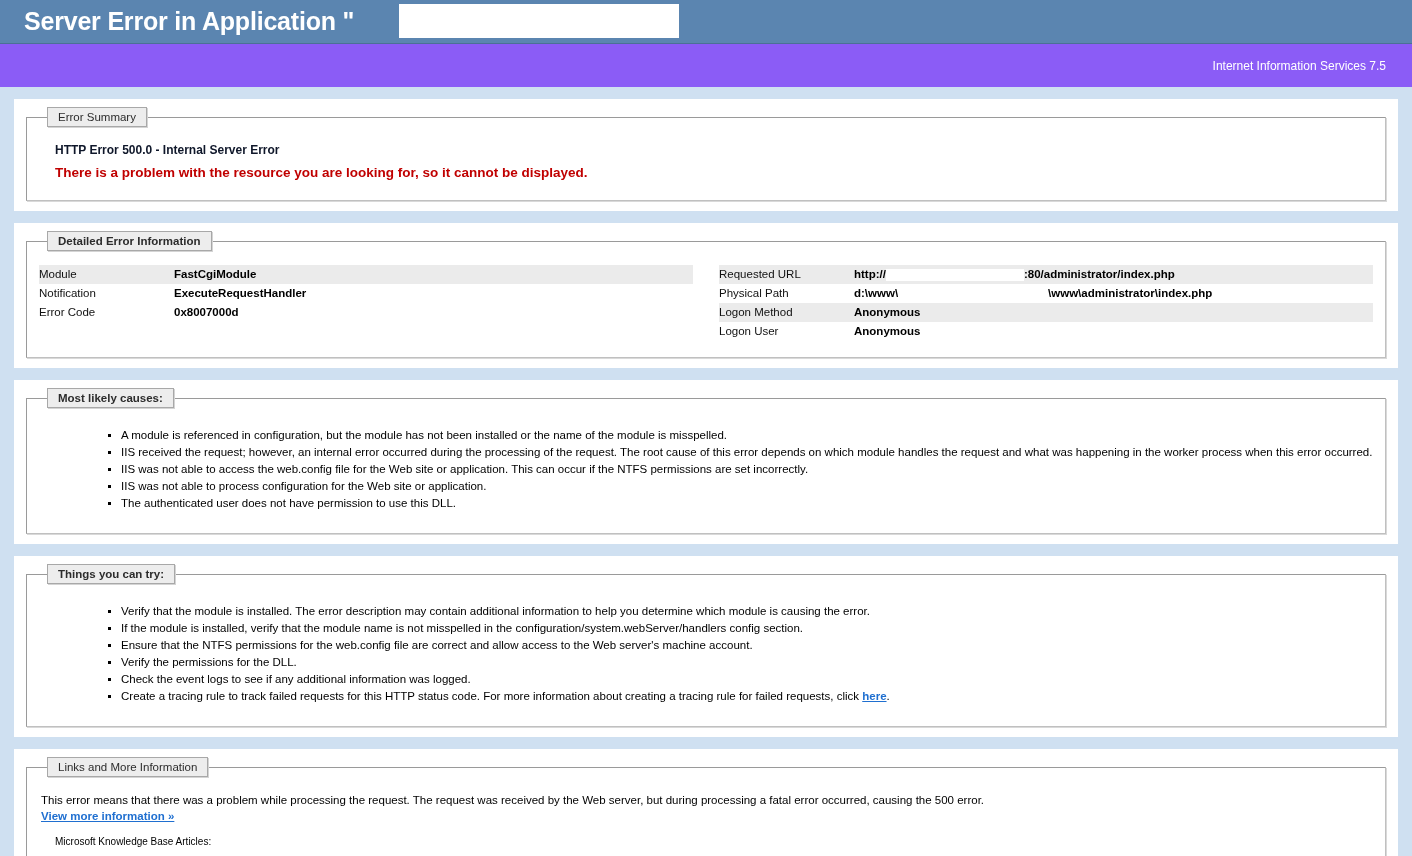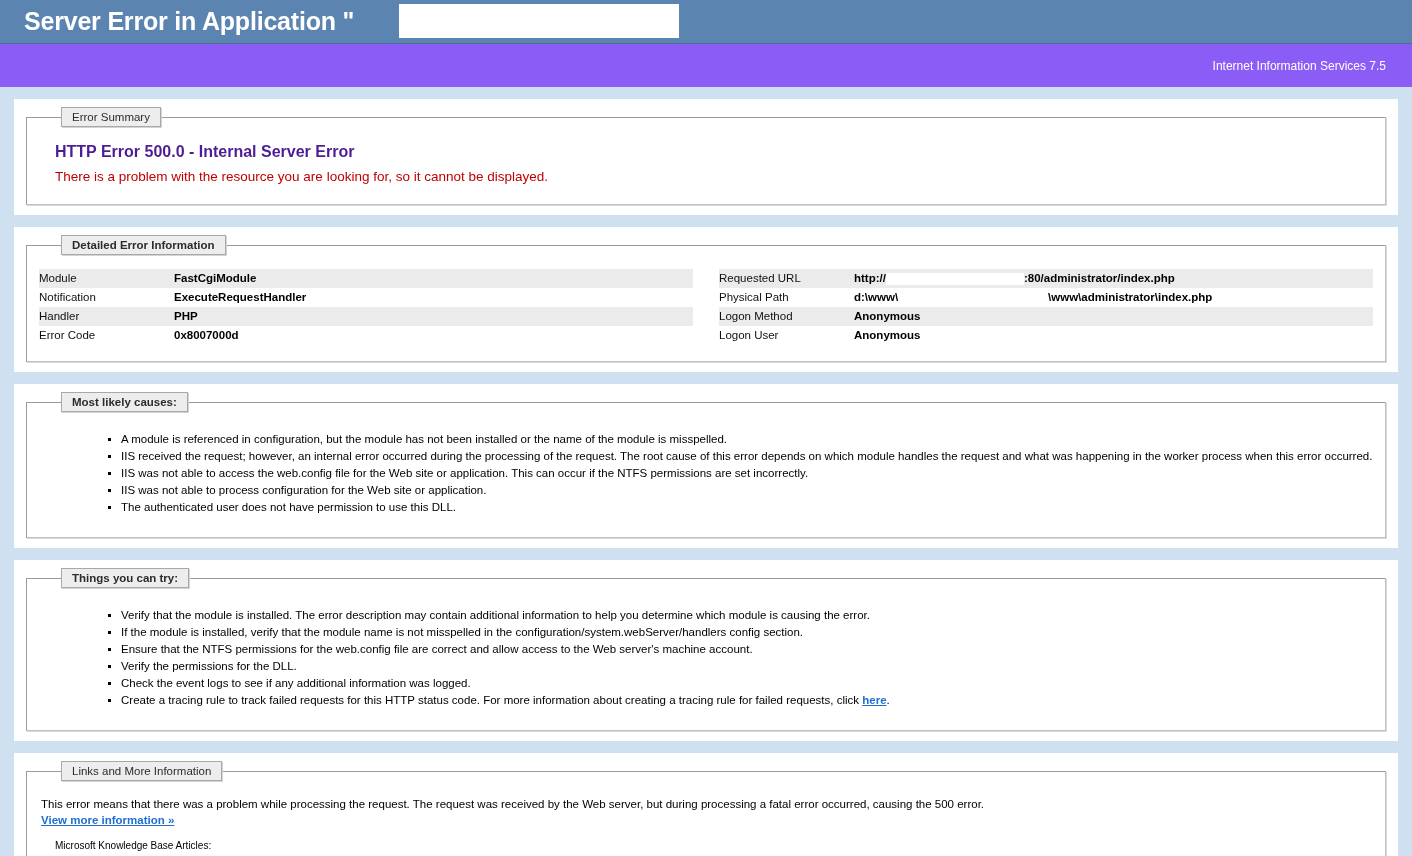--- a/index.html
+++ b/index.html
@@ -73,38 +73,38 @@
     border-right-color: #c0c0c0;
     border-bottom-color: #c0c0c0;
     margin: 0;
     padding: 6px 12px 10px 12px;
     box-shadow: 1px 1px 0 #d9d9d9;
   }
   fieldset.panel legend {
     background: #ededed;
     border: 1px solid #a8a8a8;
     padding: 3px 10px 3px 10px;
-    margin-left: 22px;
+    margin-left: 8px;
     font-size: 11.5px;
     color: #2c2c2c;
     box-shadow: 1px 1px 0 #d4d4d4;
   }
   legend.bold-legend { font-weight: bold; }
 
   
   .err-head {
-    color: #4c1d95;
-    font-size: 16px;
+    color: #0f172a;
+    font-size: 12px;
     font-weight: bold;
     margin: 10px 0 4px 16px;
   }
   .err-sub {
     color: #c00000;
     font-size: 13.5px;
-    font-weight: normal;
+    font-weight: bold;
     margin: 8px 0 10px 16px;
   }
 
   
   .detail-cols {
     display: flex;
     gap: 26px;
     padding: 8px 0 6px 0;
   }
   .detail-col { flex: 1 1 0; }
@@ -215,24 +215,20 @@
       <div class="detail-col">
         <table class="detail">
           <tbody>
               <tr class="alt">
             <td class="dt-label">Module</td>
             <td class="dt-value">FastCgiModule</td>
           </tr>
           <tr>
             <td class="dt-label">Notification</td>
             <td class="dt-value">ExecuteRequestHandler</td>
-          </tr>
-          <tr class="alt">
-            <td class="dt-label">Handler</td>
-            <td class="dt-value">PHP</td>
           </tr>
           <tr>
             <td class="dt-label">Error Code</td>
             <td class="dt-value">0x8007000d</td>
           </tr>
         </tbody>
           </table>
       </div>
       <div class="detail-col">
         <table class="detail">

